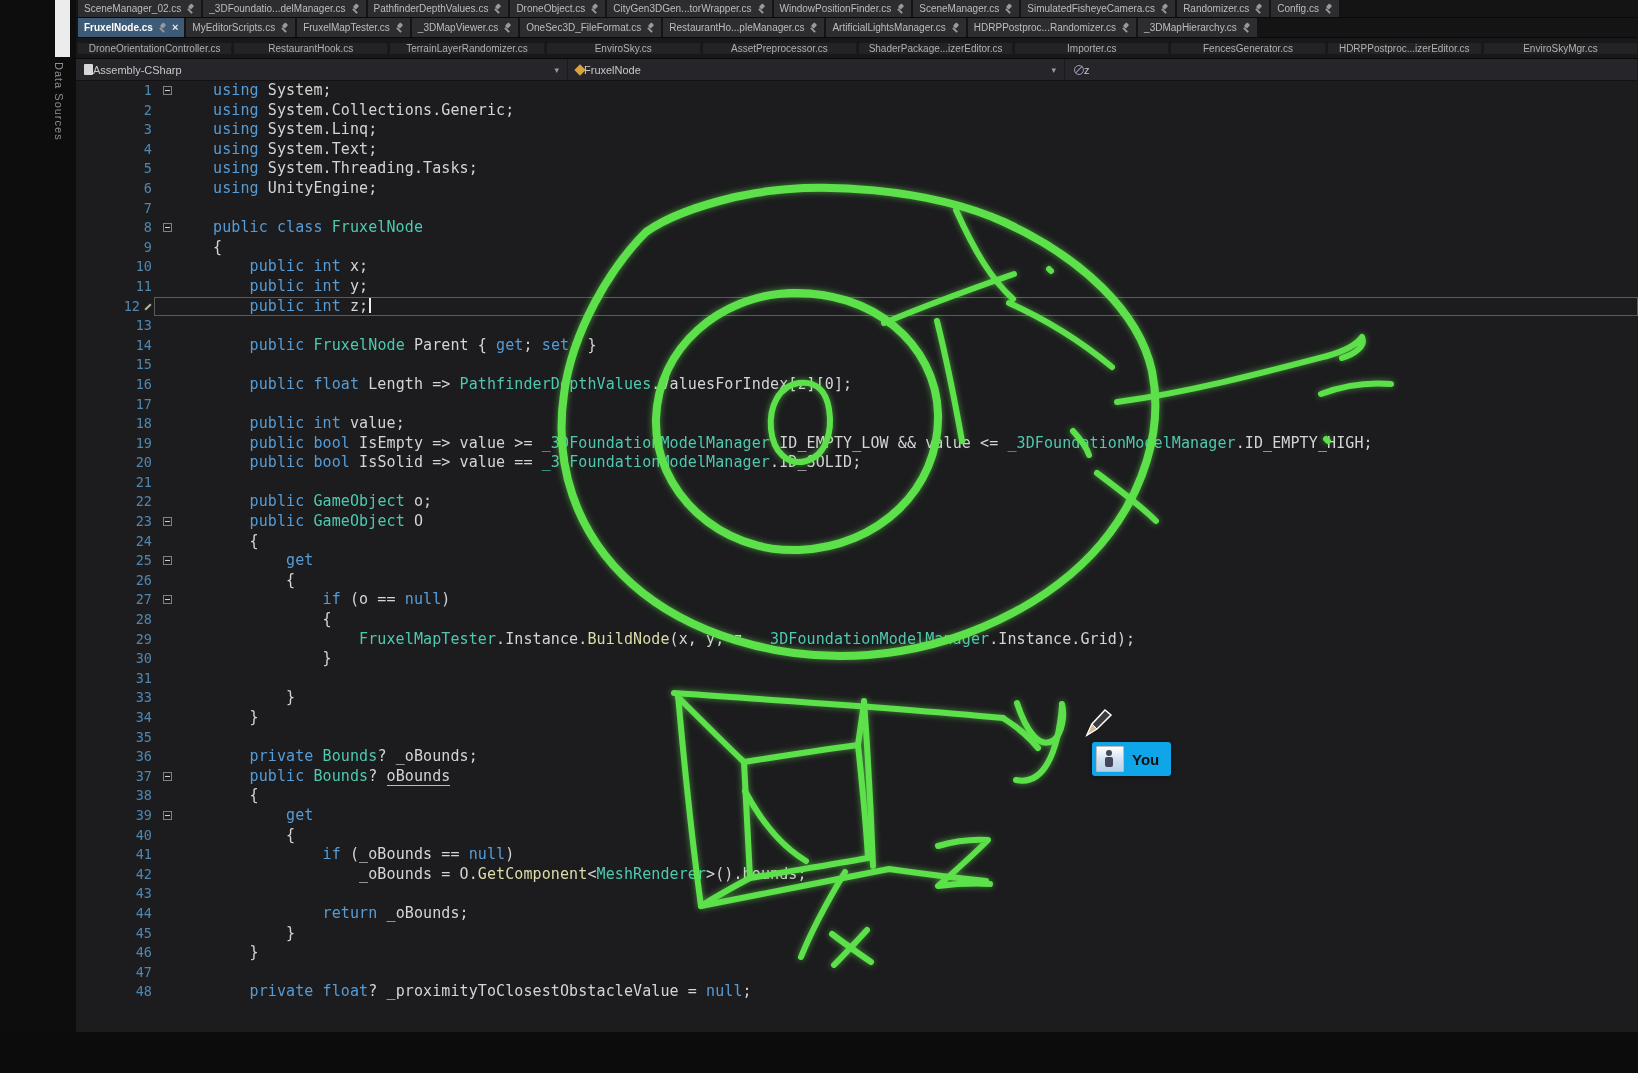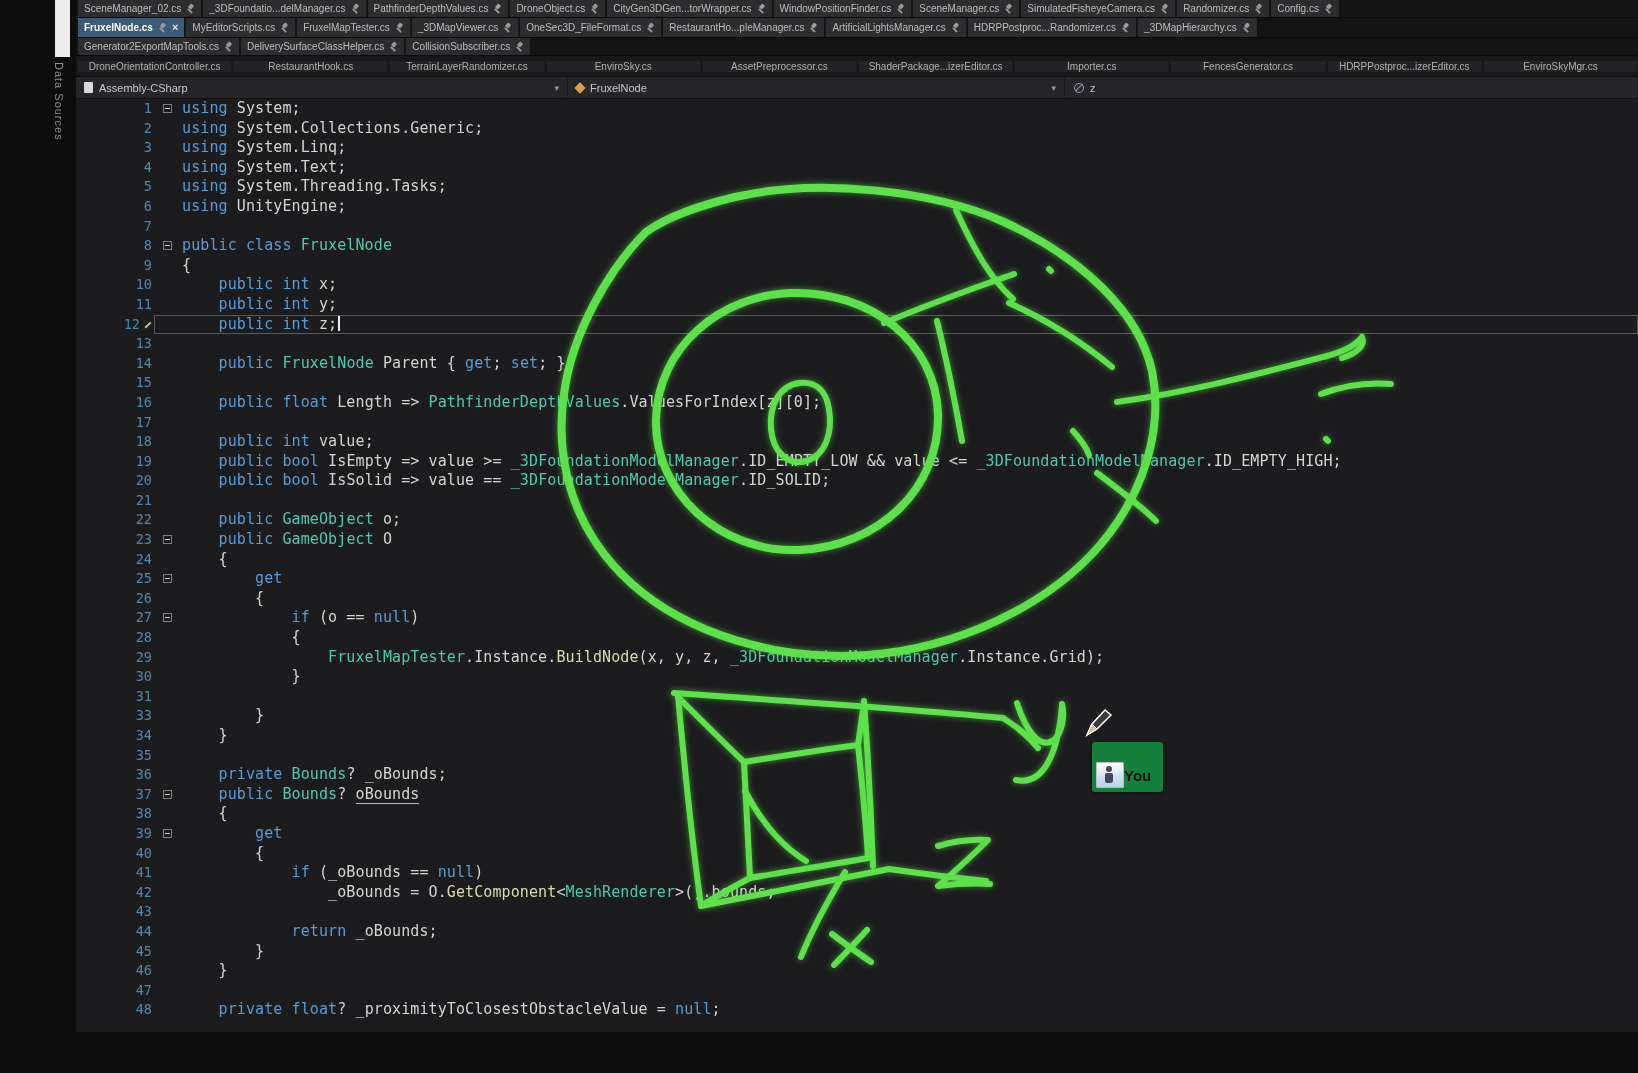--- a/index.html
+++ b/index.html
@@ -14,49 +14,49 @@
   .r1{height:18px;} .r2{height:20px;} .r3{height:18px;} .r4{height:21px;background:#18181a;align-items:center;}
   .tab{display:flex;align-items:center;gap:5px;padding:0 6px;background:#2d2d30;color:#bdbdbd;font-size:10px;white-space:nowrap;cursor:default;}
   .tab.active{background:#3d5a76;color:#ffffff;font-weight:bold;}
   .tab .close{font-size:11px;color:#e8e8e8;line-height:1;}
   .tab.flat{flex:1 1 0;max-width:170px;justify-content:center;background:#232325;color:#b0b0b0;border-right:1px solid #1a1a1a;font-size:10px;}
   .pin{position:relative;width:9px;height:10px;display:inline-block;flex:0 0 9px;}
   .pin::before{content:"";position:absolute;left:3px;top:0;width:4px;height:5px;background:#9a9a9a;border-radius:1px;transform:rotate(45deg);}
   .pin::after{content:"";position:absolute;left:1px;top:6px;width:6px;height:2px;background:#9a9a9a;transform:rotate(45deg);}
   
   .navbar{display:flex;height:21px;background:#26262a;border-bottom:1px solid #121212;color:#c8c8c8;font-size:11px;align-items:center;}
-  .nav-seg{display:flex;align-items:center;gap:6px;padding:0 8px;height:100%;box-sizing:border-box;border-right:1px solid #1b1b1d;}
+  .nav-seg{display:flex;align-items:center;padding:0 8px;height:100%;box-sizing:border-box;border-right:1px solid #1b1b1d;}
   .seg-project{width:492px;} .seg-type{width:497px;} .seg-member{flex:1;}
   .nav-seg .spacer{flex:1;}
   .arrow{color:#9a9a9a;font-size:9px;}
   .ico-doc{width:9px;height:11px;background:#d8d8d8;border-radius:1px;flex:0 0 9px;}
   .ico-class{width:8px;height:8px;background:#d8a33e;transform:rotate(45deg);flex:0 0 8px;}
   .ico-field{position:relative;width:11px;height:11px;flex:0 0 11px;}
   .ico-field::before{content:"";position:absolute;left:1px;top:1px;width:8px;height:8px;border:1px solid #9a9ab5;border-radius:50%;}
   .ico-field::after{content:"";position:absolute;left:1px;top:5px;width:10px;height:1px;background:#9a9ab5;transform:rotate(-45deg);}
   
   .editor{position:relative;background:#1c1c1e;font-family:"DejaVu Sans Mono",monospace;padding-top:0;height:975px;overflow:hidden;}
   .crow{display:flex;height:19.6px;line-height:19.6px;white-space:pre;}
   .ln{flex:0 0 76px;text-align:right;font-size:13.5px;color:#4f87b0;padding-right:2px;position:relative;}
-  .rest{display:flex;flex:1;}
+  .rest{display:flex;flex:1;gap:31px;}
   .crow.current .rest{box-shadow:inset 0 0 0 1px #5a5a5a;}
   .gut{flex:0 0 28px;position:relative;}
   .gut.fold::before{content:"";position:absolute;left:9px;top:5px;width:9px;height:9px;border:1px solid #808080;background:#1c1c1e;box-sizing:border-box;}
   .gut.fold::after{content:"";position:absolute;left:11px;top:9px;width:5px;height:1px;background:#cfcfcf;}
   .ctext{font-size:15px;letter-spacing:0.1px;}
   .tok-k{color:#569cd6;} .tok-t{color:#4ec9b0;} .tok-n{color:#d4d4d4;} .tok-m{color:#dcdcaa;}
   .tok-u{color:#d4d4d4;border-bottom:1px solid #bcbcbc;}
   .caret{display:inline-block;width:1.5px;height:15px;background:#ededed;vertical-align:-2px;margin-left:1px;}
   .editmark{display:inline-block;width:8px;height:2px;background:#b9b98a;transform:rotate(-45deg);margin-left:4px;vertical-align:3px;}
   .bottom-band{position:absolute;left:0;right:0;top:1032px;bottom:0;background:#0c0c0c;z-index:5;}
   
   .overlay{position:absolute;left:0;top:0;z-index:50;pointer-events:none;filter:drop-shadow(0 0 3px rgba(105,235,85,0.55));}
   .overlay path{fill:none;stroke:#5ce14b;stroke-width:8;stroke-linecap:round;stroke-linejoin:round;}
   .overlay path.thin{stroke-width:6;}
-  .you-label{position:absolute;left:1092px;top:742px;z-index:60;display:flex;align-items:center;background:#15803d;border-radius:3px;padding:20px 12px 4px 4px;box-shadow:0 1px 4px rgba(0,0,0,0.45);}
+  .you-label{position:absolute;left:1092px;top:742px;z-index:60;display:flex;align-items:center;gap:8px;background:#0ea5e9;border-radius:3px;padding:4px 12px 4px 4px;box-shadow:0 1px 4px rgba(0,0,0,0.45);}
   .you-text{font-size:15px;font-weight:bold;color:#111;}
   .avatar{width:26px;height:24px;background:linear-gradient(#ffffff,#cfe1f1 55%,#b9d2e8);border:1px solid #bdbdbd;position:relative;overflow:hidden;border-radius:1px;}
   .avatar::before{content:"";position:absolute;left:9px;top:3px;width:6px;height:6px;border-radius:50%;background:#46465a;}
   .avatar::after{content:"";position:absolute;left:8px;top:10px;width:8px;height:10px;background:#46465a;border-radius:2px;}
   .pencil-cursor{position:absolute;left:1083px;top:706px;z-index:61;pointer-events:none;}
 </style>
 </head>
 <body>
 
 <div class="screen">
@@ -138,34 +138,20 @@
         <div class="tab">
           <span class="tab-label">ArtificialLightsManager.cs</span>
           <span class="pin"></span>
         </div>
         <div class="tab">
           <span class="tab-label">HDRPPostproc...Randomizer.cs</span>
           <span class="pin"></span>
         </div>
         <div class="tab">
           <span class="tab-label">_3DMapHierarchy.cs</span>
-          <span class="pin"></span>
-        </div>
-      </div>
-    <div class="tabrow r3">
-        <div class="tab">
-          <span class="tab-label">Generator2ExportMapTools.cs</span>
-          <span class="pin"></span>
-        </div>
-        <div class="tab">
-          <span class="tab-label">DeliverySurfaceClassHelper.cs</span>
-          <span class="pin"></span>
-        </div>
-        <div class="tab">
-          <span class="tab-label">CollisionSubscriber.cs</span>
           <span class="pin"></span>
         </div>
       </div>
     <div class="tabrow r4">
         <div class="tab flat">
           <span class="tab-label">DroneOrientationController.cs</span>
         </div>
         <div class="tab flat">
           <span class="tab-label">RestaurantHook.cs</span>
         </div>

